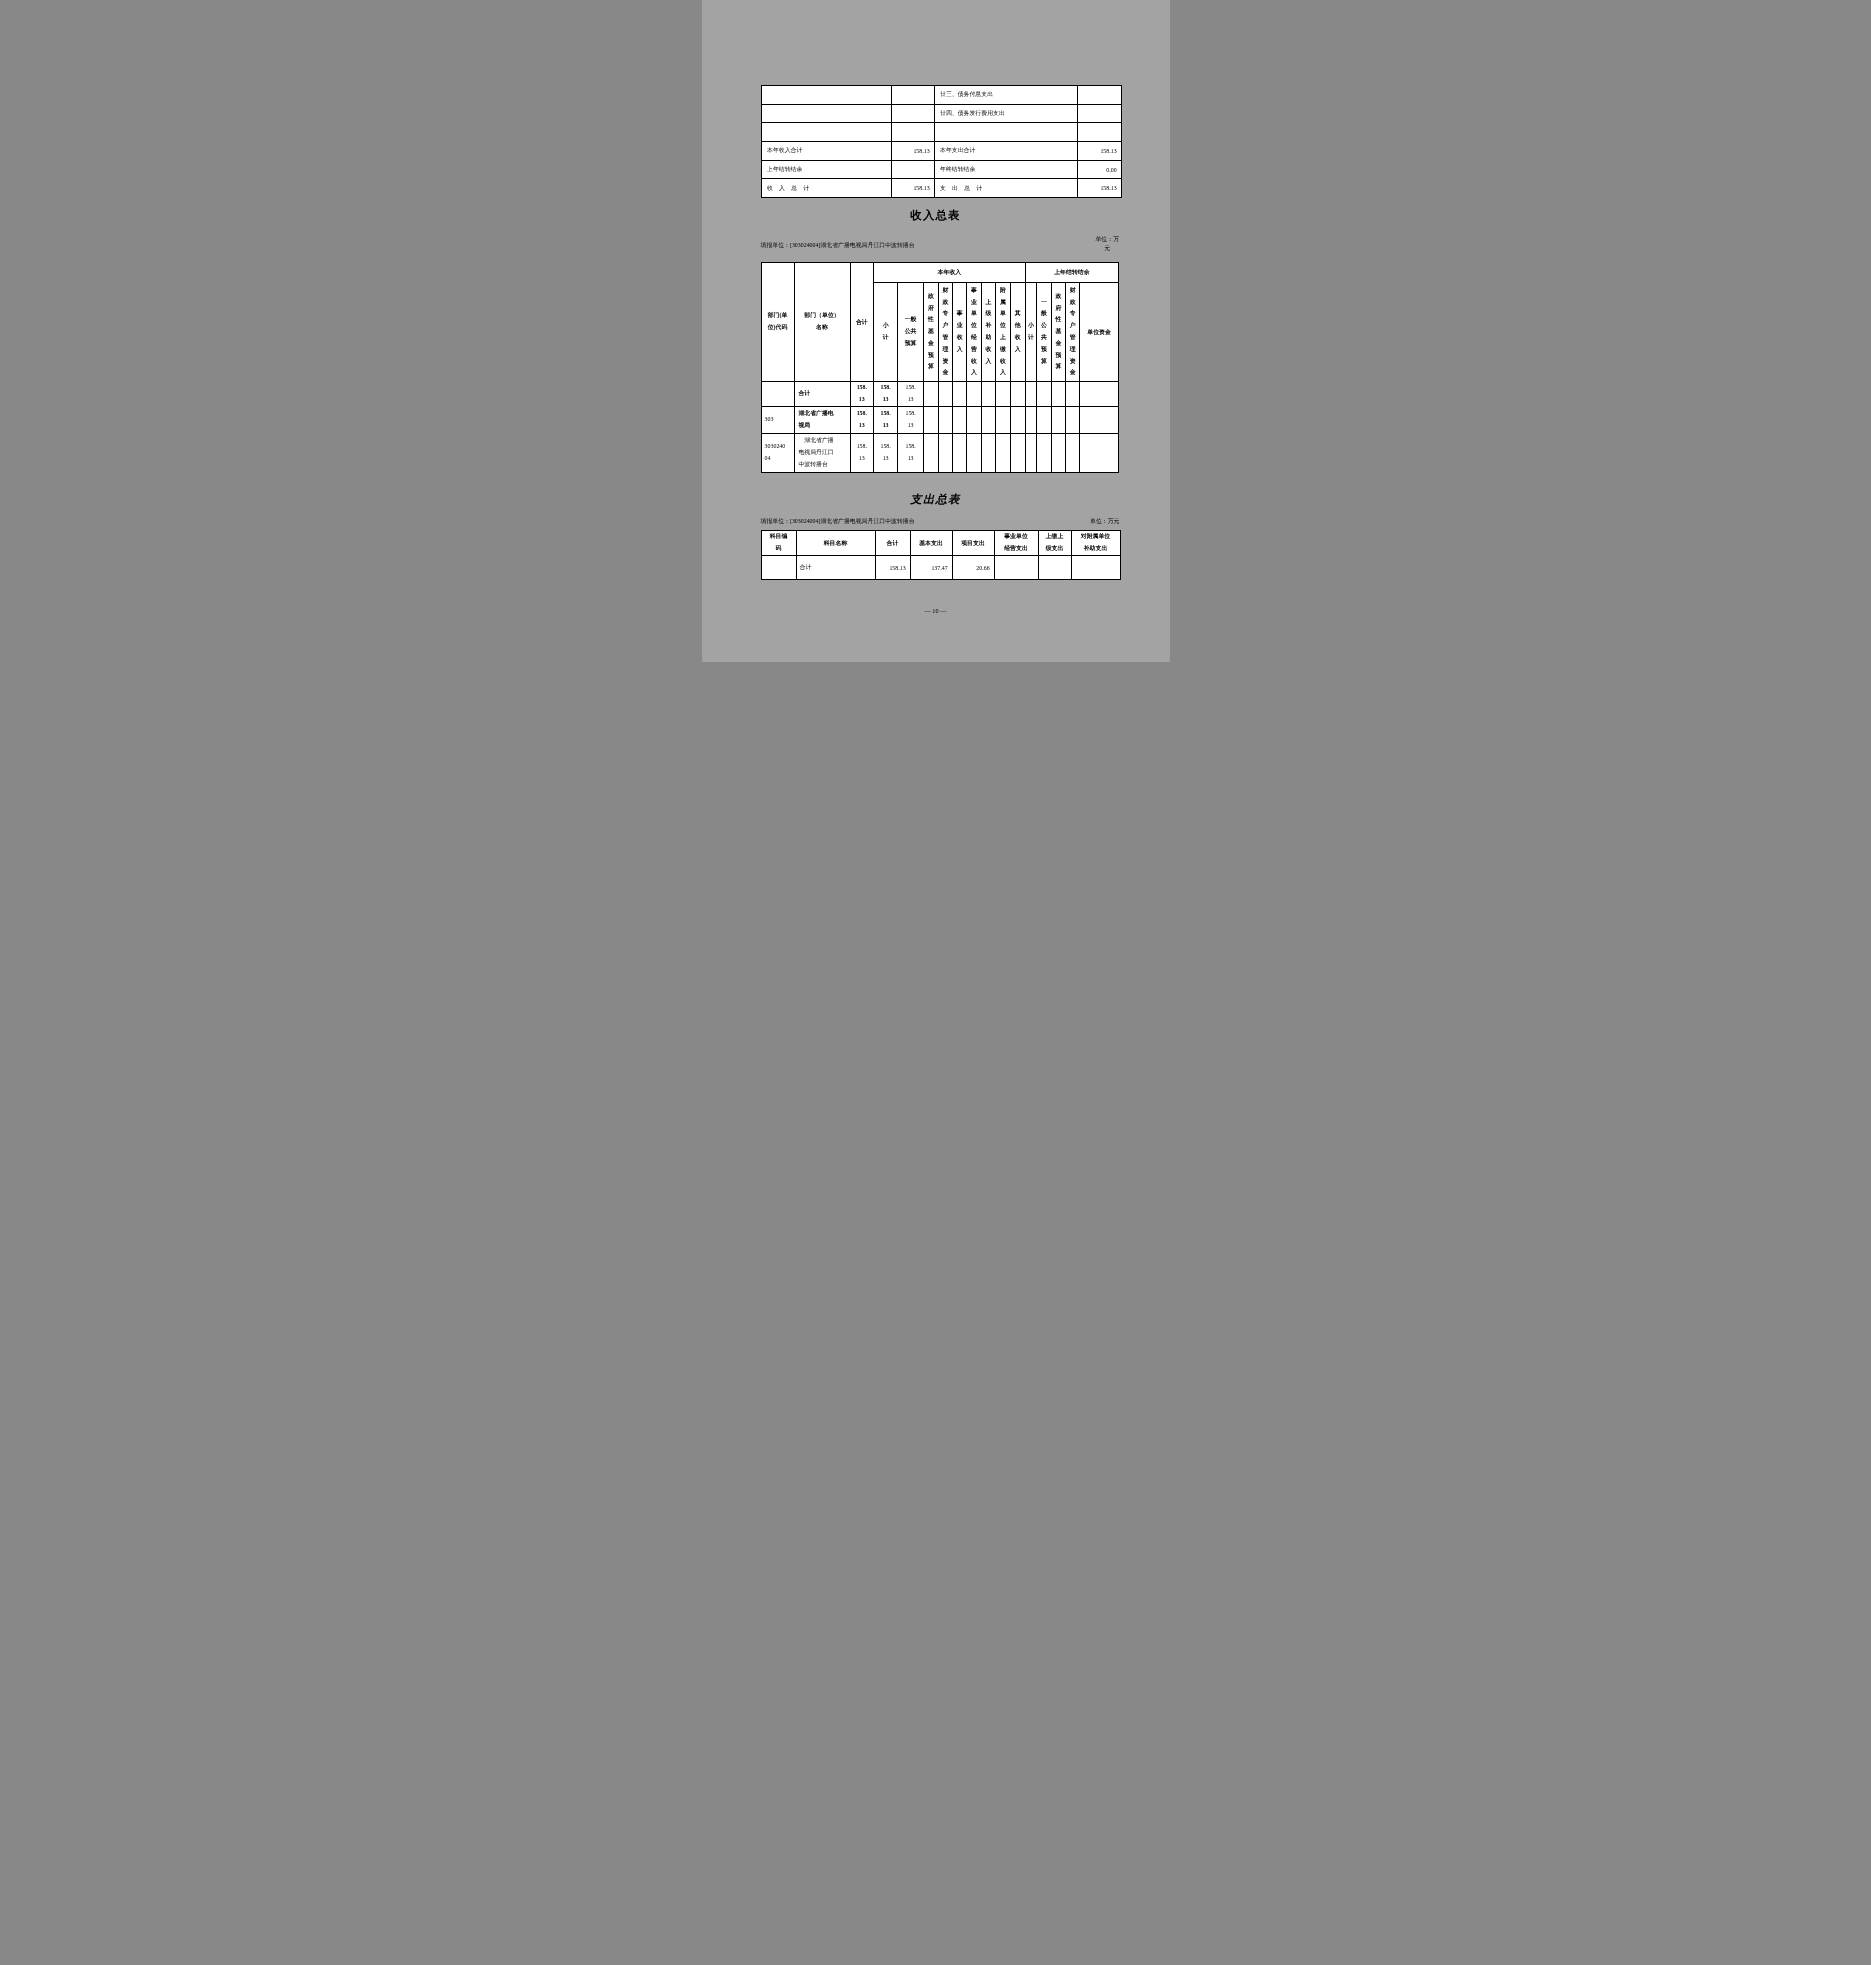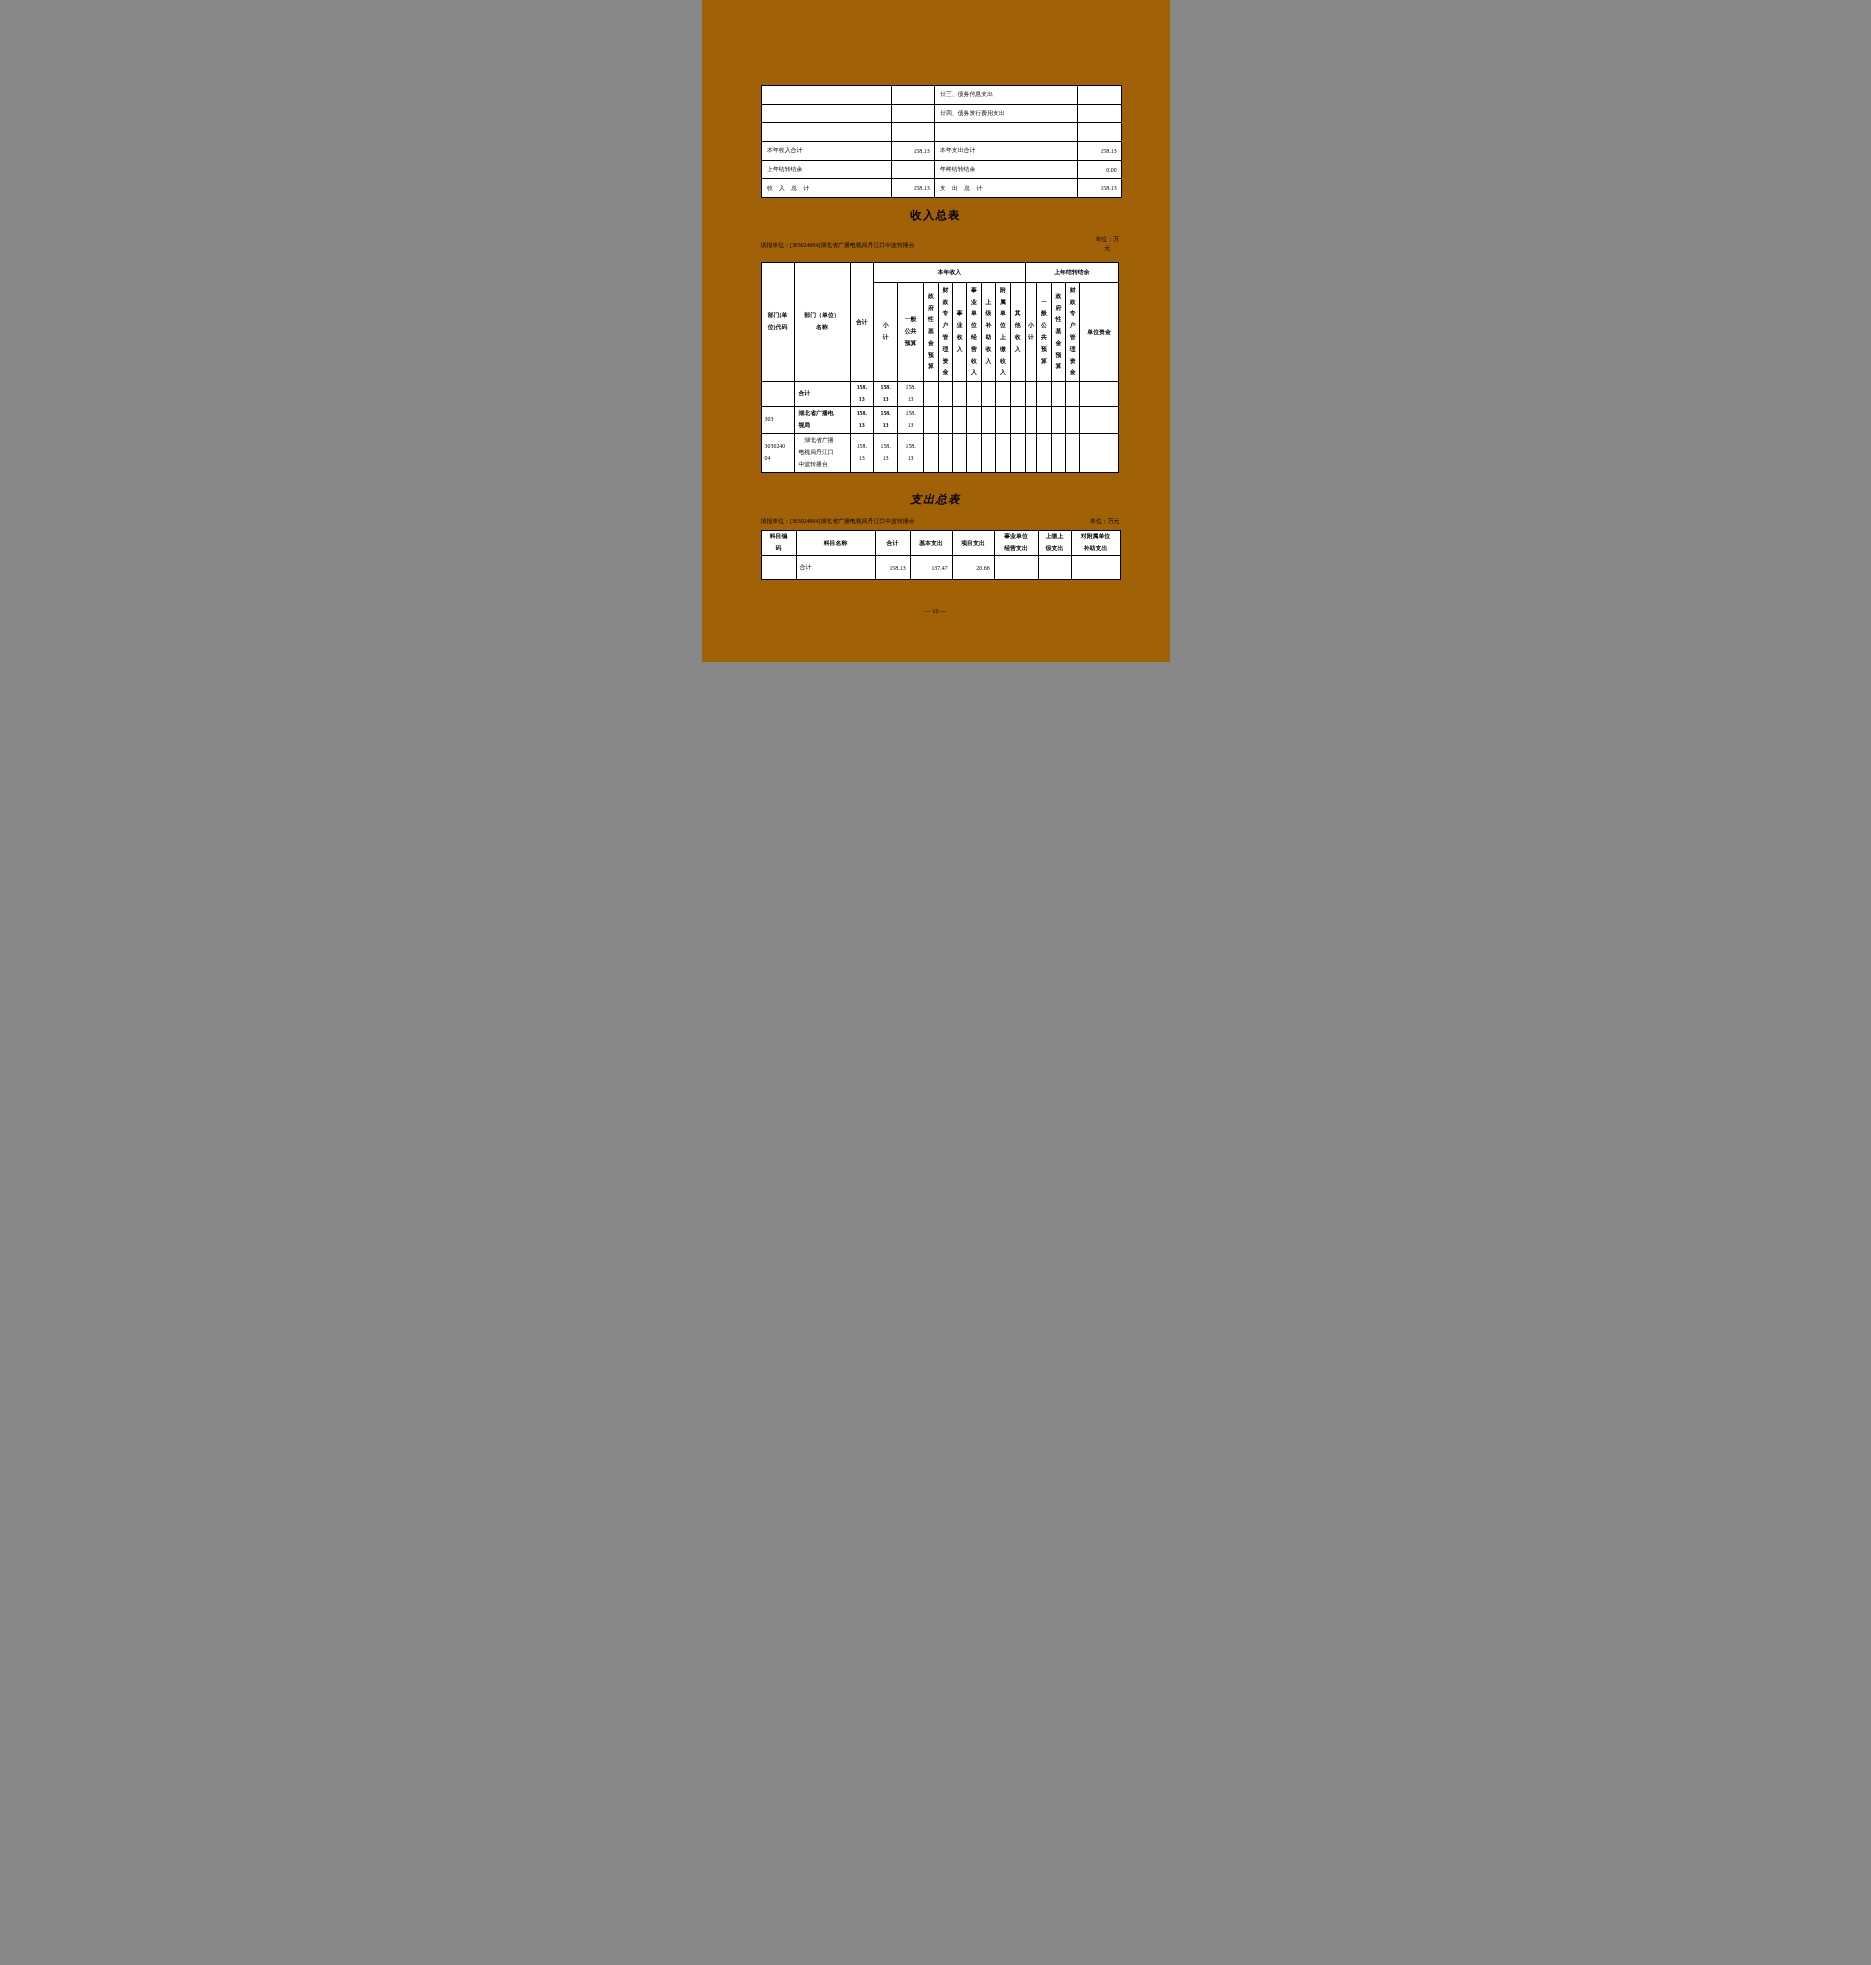--- a/index.html
+++ b/index.html
@@ -1,17 +1,17 @@
 <!DOCTYPE html>
 <html style="font-size:6.3px"><head>
 <meta charset="utf-8">
 <style>
   html,body{margin:0;padding:0;background:#888;}
   .page{
-    width:468px;height:662px;margin:0 auto;background:#a16207;
+    width:468px;height:662px;margin:0 auto;background:#a3a3a3;
     position:relative;color:#000;
     font-family:"Liberation Serif","DejaVu Serif",serif;
     font-size:5.9px;
   }
   table{border-collapse:collapse;table-layout:fixed;background:#fff;}
   td{border:0.4px solid #000;padding:0;vertical-align:middle;overflow:hidden;}
 
   
   .t-top{position:absolute;left:59px;top:85px;width:360px;}
   .t-top td{height:17.7px;}

